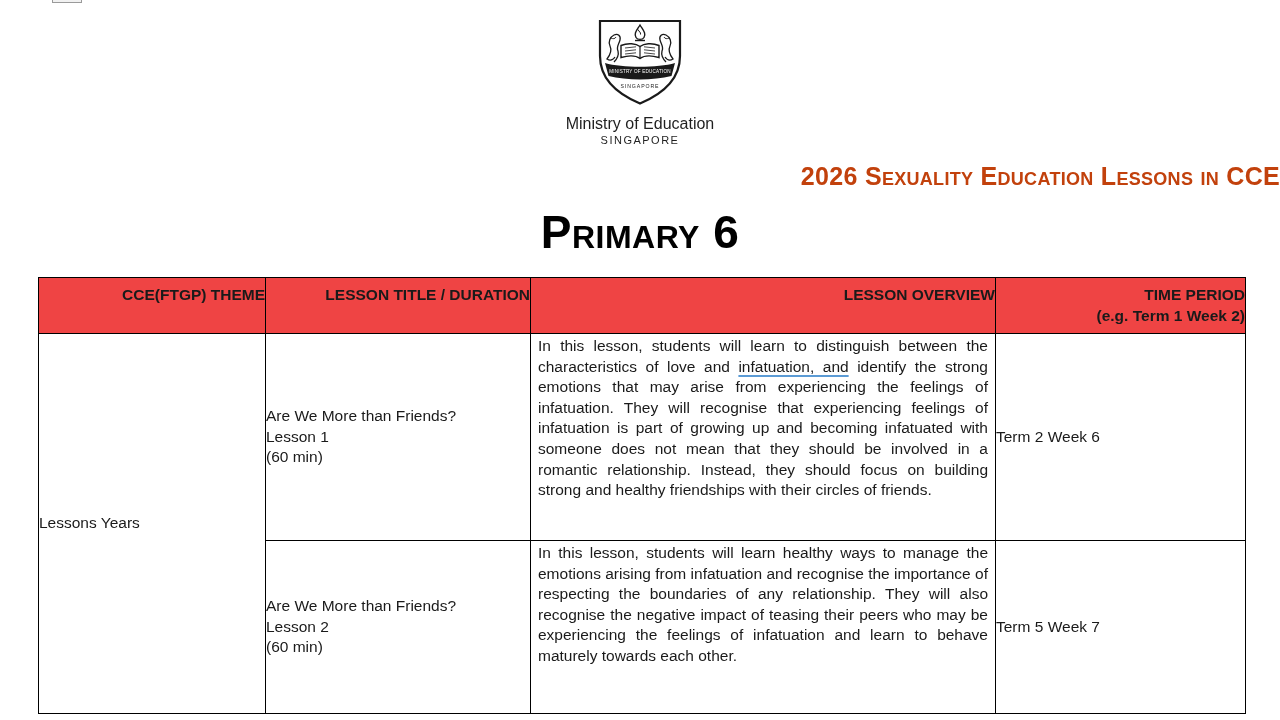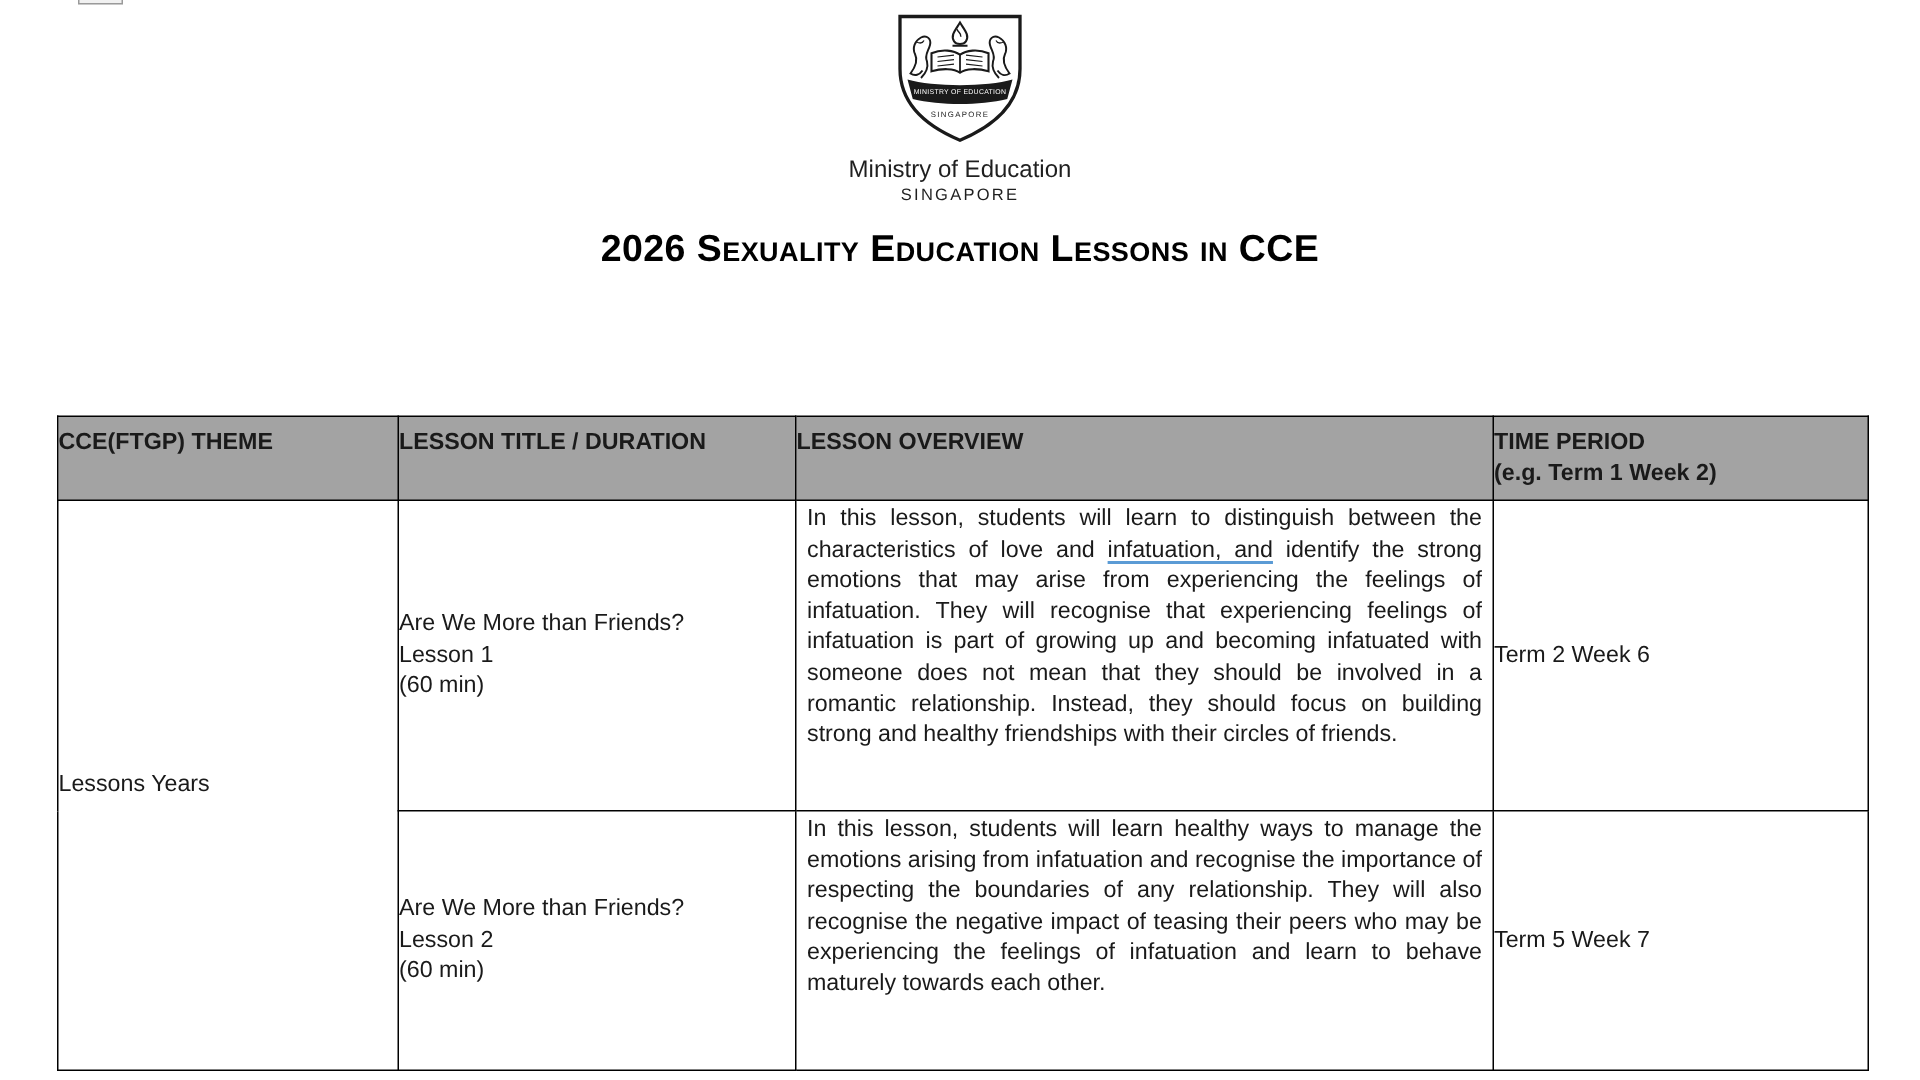--- a/index.html
+++ b/index.html
@@ -10,54 +10,55 @@
     color: #1a1a1a;
     overflow: hidden;
     position: relative;
   }
   
   .edge-artifact {
     position: absolute; left: 52px; top: -9px;
     width: 30px; height: 12px;
     background: #f1f1f1; border: 1px solid #9a9a9a;
   }
-  .doc-header { text-align: center; padding-top: 8px; }
+  .doc-header { text-align: center; padding-top: 18px; }
   .crest { display: block; margin: 0 auto; width: 86px; height: 88px; }
   .org-name { font-size: 16px; margin-top: 9px; line-height: 1.1; color: #1f1f1f; }
   .org-sub  { font-size: 11px; letter-spacing: 1.5px; margin-top: 1px; color: #1f1f1f; }
   .doc-title {
     margin-top: 16px;
     font-size: 25px; font-weight: bold;
     font-variant: small-caps; letter-spacing: 0.3px;
-    color: #000000;
+    color: #c2410c;
+    text-align: right;
   }
   .level-title {
     margin-top: 14px;
     font-size: 46px; font-weight: bold;
     font-variant: small-caps; letter-spacing: 0.5px;
     color: #000;
   }
   table.lessons {
     position: absolute; left: 38px; top: 277px;
     width: 1207px;
     border-collapse: collapse;
     table-layout: fixed;
   }
   table.lessons th, table.lessons td {
     border: 1.5px solid #000;
     font-size: 15.5px;
     line-height: 20.6px;
   }
   table.lessons th {
-    background: #a3a3a3;
+    background: #ef4444;
     font-weight: bold;
     vertical-align: top;
     padding-top: 6px;
     line-height: 21px;
-    text-align: left;
+    text-align: right;
   }
   .col-theme { width: 227px; }
   .col-title { width: 265px; }
   .col-overview { width: 465px; }
   .col-time { width: 250px; }
   tr.header-row { height: 56px; }
   tr.row-1 { height: 207px; }
   tr.row-2 { height: 173px; }
   td.theme-cell, td.title-cell, td.time-cell {
     text-align: left; vertical-align: middle;
@@ -99,20 +100,21 @@
     <path d="M72,20 C70,21 68,21 67,19" fill="none" stroke="#1a1a1a" stroke-width="0.9"></path>
 
     <path d="M8,45 C25,50 61,50 78,45 L74.5,58 C56,62.5 30,62.5 11.5,58 Z" fill="#1a1a1a"></path>
     <text x="43" y="54.5" text-anchor="middle" font-size="4.6" fill="#ffffff" font-family="Liberation Sans, sans-serif" letter-spacing="0.2">MINISTRY OF EDUCATION</text>
 
     <text x="43" y="70" text-anchor="middle" font-size="5.2" fill="#1a1a1a" font-family="Liberation Sans, sans-serif" letter-spacing="0.9">SINGAPORE</text>
   </svg>
   <div class="org-name">Ministry of Education</div>
   <div class="org-sub">SINGAPORE</div>
   <h1 class="doc-title">2026 Sexuality Education Lessons in CCE</h1>
+  <h2 class="level-title">Primary 6</h2>
 </div>
 
 <table class="lessons">
   <colgroup>
     <col class="col-theme">
       <col class="col-title">
       <col class="col-overview">
       <col class="col-time">
   </colgroup>
   <tbody>

